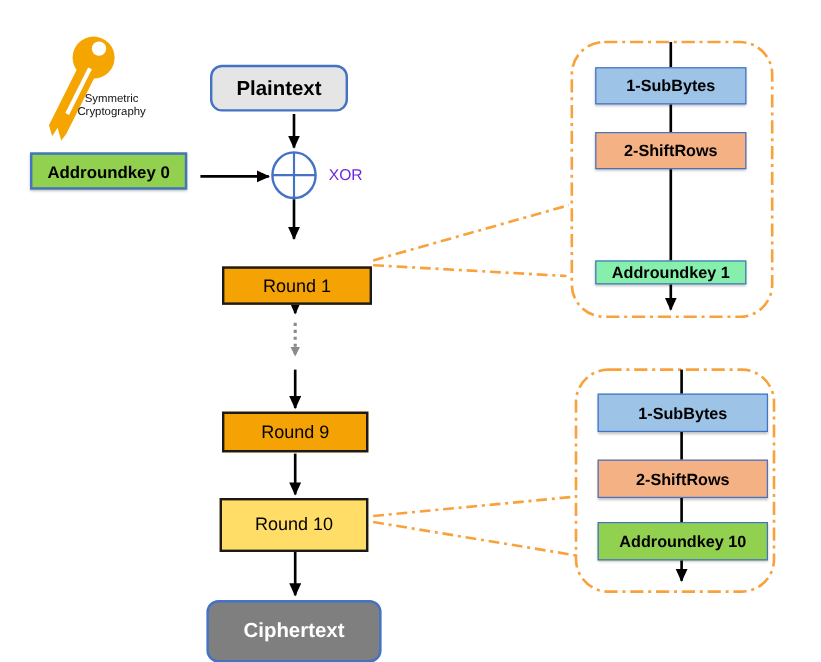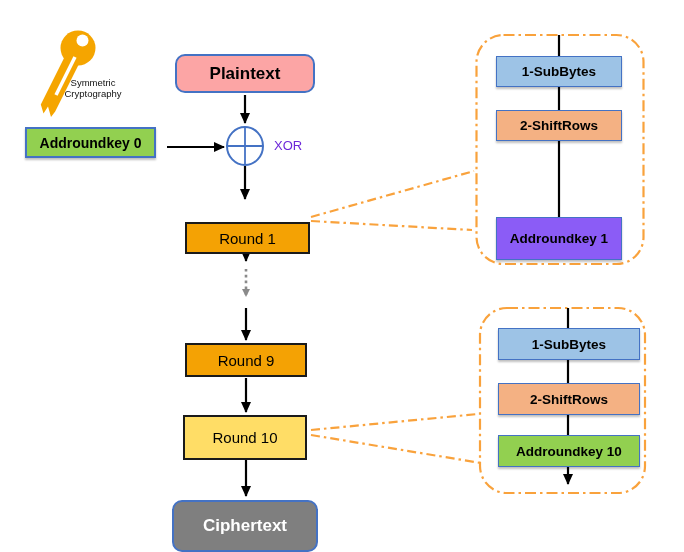--- a/index.html
+++ b/index.html
@@ -74,32 +74,32 @@
     <line x1="311" y1="435" x2="481" y2="463" stroke-width="2.2" stroke-dasharray="9 4 2.5 4" style="stroke: rgb(249, 162, 60);"></line>
   </svg>
 
   <div class="key-caption" style="left:55px; top:78px; width:76px;">
     <span>Symmetric</span><br>
     <span>Cryptography</span>
   </div>
 
   <div class="box keycap rounded-sm soft-shadow" style="left: 25px; top: 127px; width: 131px; height: 31px; border: 2px solid rgb(68, 114, 196); background-color: rgb(146, 208, 80);">Addroundkey 0</div>
 
-  <div class="box terminal rounded-lg" style="left: 175px; top: 54px; width: 140px; height: 39px; border: 2px solid rgb(68, 114, 196); background: #fca5a5;">Plaintext</div>
+  <div class="box terminal rounded-lg" style="left: 175px; top: 54px; width: 115px; height: 39px; border: 2px solid rgb(68, 114, 196); background: #e5e5e5;">Plaintext</div>
 
   <div class="xor-label" style="left:274px; top:138px;">XOR</div>
 
   <div class="box roundbox" style="left: 185px; top: 202px; width: 125px; height: 32px; background-color: rgb(244, 162, 4); border-color: rgb(26, 26, 26); margin-top: 20px;">Round 1</div>
 
   <div class="box roundbox" style="left: 185px; top: 343px; width: 122px; height: 34px; background-color: rgb(244, 162, 4); border-color: rgb(26, 26, 26);">Round 9</div>
 
   <div class="box roundbox" style="left: 183px; top: 415px; width: 124px; height: 45px; background-color: rgb(255, 221, 102); border-color: rgb(26, 26, 26);">Round 10</div>
 
   <div class="box terminal rounded-lg" style="left: 172px; top: 500px; width: 146px; height: 52px; border: 2.5px solid rgb(68, 114, 196); background-color: rgb(127, 127, 127); color: rgb(255, 255, 255);">Ciphertext</div>
 
   <div class="box stepbox rounded-sm soft-shadow" style="left: 496px; top: 56px; width: 126px; height: 31px; border: 1.5px solid rgb(68, 114, 196); background-color: rgb(157, 195, 230);">1-SubBytes</div>
   <div class="box stepbox rounded-sm soft-shadow" style="left: 496px; top: 110px; width: 126px; height: 31px; border: 1.5px solid rgb(68, 114, 196); background-color: rgb(244, 177, 131);">2-ShiftRows</div>
-  <div class="box stepbox rounded-sm soft-shadow" style="left: 496px; top: 217px; width: 126px; height: 43px; border: 1.5px solid rgb(68, 114, 196); background-color: #8b5cf6;">Addroundkey 1</div>
+  <div class="box stepbox rounded-sm soft-shadow" style="left: 496px; top: 217px; width: 126px; height: 20px; border: 1.5px solid rgb(68, 114, 196); background-color: #86efac;">Addroundkey 1</div>
 
   <div class="box stepbox rounded-sm soft-shadow" style="left: 498px; top: 328px; width: 142px; height: 32px; border: 1.5px solid rgb(68, 114, 196); background-color: rgb(157, 195, 230);">1-SubBytes</div>
   <div class="box stepbox rounded-sm soft-shadow" style="left: 498px; top: 383px; width: 142px; height: 32px; border: 1.5px solid rgb(68, 114, 196); background-color: rgb(244, 177, 131);">2-ShiftRows</div>
   <div class="box stepbox rounded-sm soft-shadow" style="left: 498px; top: 435px; width: 142px; height: 32px; border: 1.5px solid rgb(68, 114, 196); background-color: rgb(146, 208, 80);">Addroundkey 10</div>
 </div>
 
 </body></html>

